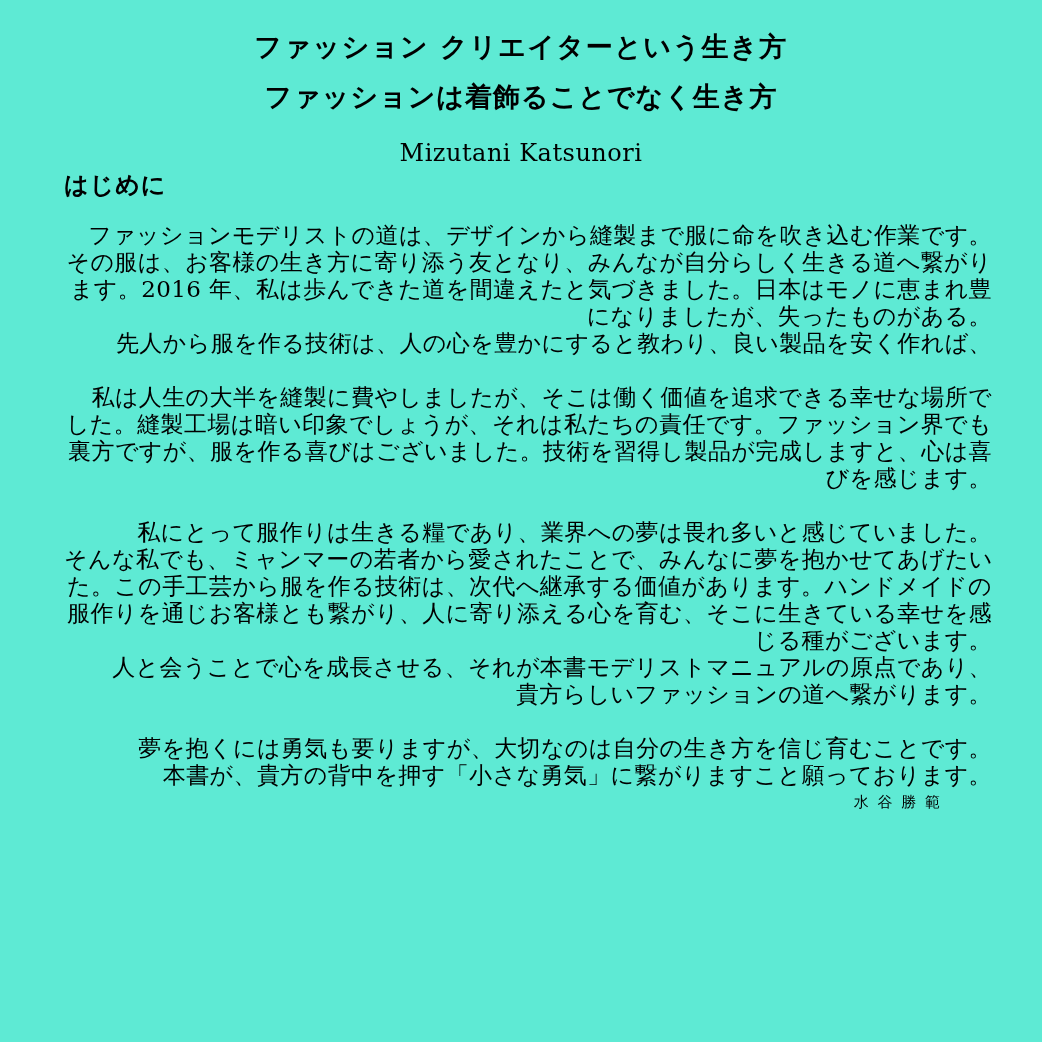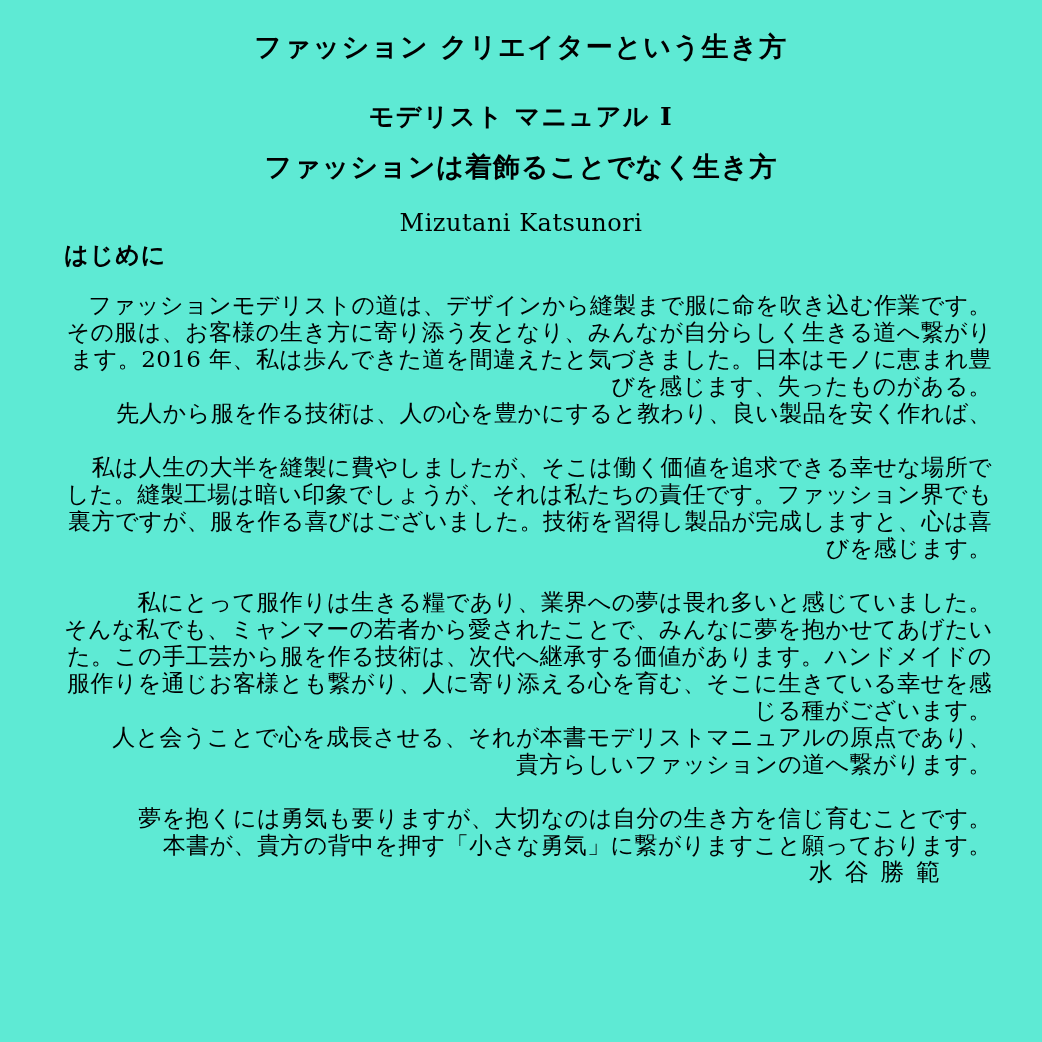--- a/index.html
+++ b/index.html
@@ -63,50 +63,49 @@
   }
   .para { margin: 0; }
   .para + .para { margin-top: 27px; }
   .line {
     font-size: 23px;
     line-height: 27px;
     letter-spacing: 0.4px;
     white-space: pre;
   }
   .signature {
-    font-size: 24px;
+    font-size: 15px;
     line-height: 27px;
     letter-spacing: 2px;
     text-align: right;
     padding-right: 100px;
     margin-top: 0;
   }
 </style>
 </head>
 <body>
 
 <div class="page">
 
   <h1 class="h-title center">ファッション クリエイターという生き方</h1>
 
-  <h2 class="h-subtitle center">モデリスト マニュアル Ⅰ</h2>
 
   <h3 class="h-tagline center">ファッションは着飾ることでなく生き方</h3>
 
   <div class="author center">Mizutani Katsunori</div>
 
   <div class="section-heading">はじめに</div>
 
   <div class="body-text">
 
     <div class="para">
       <div class="line">　ファッションモデリストの道は、デザインから縫製まで服に命を吹き込む作業です。</div>
       <div class="line">その服は、お客様の生き方に寄り添う友となり、みんなが自分らしく生きる道へ繋がり</div>
       <div class="line">ます。2016 年、私は歩んできた道を間違えたと気づきました。日本はモノに恵まれ豊</div>
-      <div class="line">びを感じます、失ったものがある。</div>
+      <div class="line">になりましたが、失ったものがある。</div>
       <div class="line">先人から服を作る技術は、人の心を豊かにすると教わり、良い製品を安く作れば、</div>
     </div>
 
     <div class="para">
       <div class="line">　私は人生の大半を縫製に費やしましたが、そこは働く価値を追求できる幸せな場所で</div>
       <div class="line">した。縫製工場は暗い印象でしょうが、それは私たちの責任です。ファッション界でも</div>
       <div class="line">裏方ですが、服を作る喜びはございました。技術を習得し製品が完成しますと、心は喜</div>
       <div class="line">びを感じます。</div>
     </div>
 

